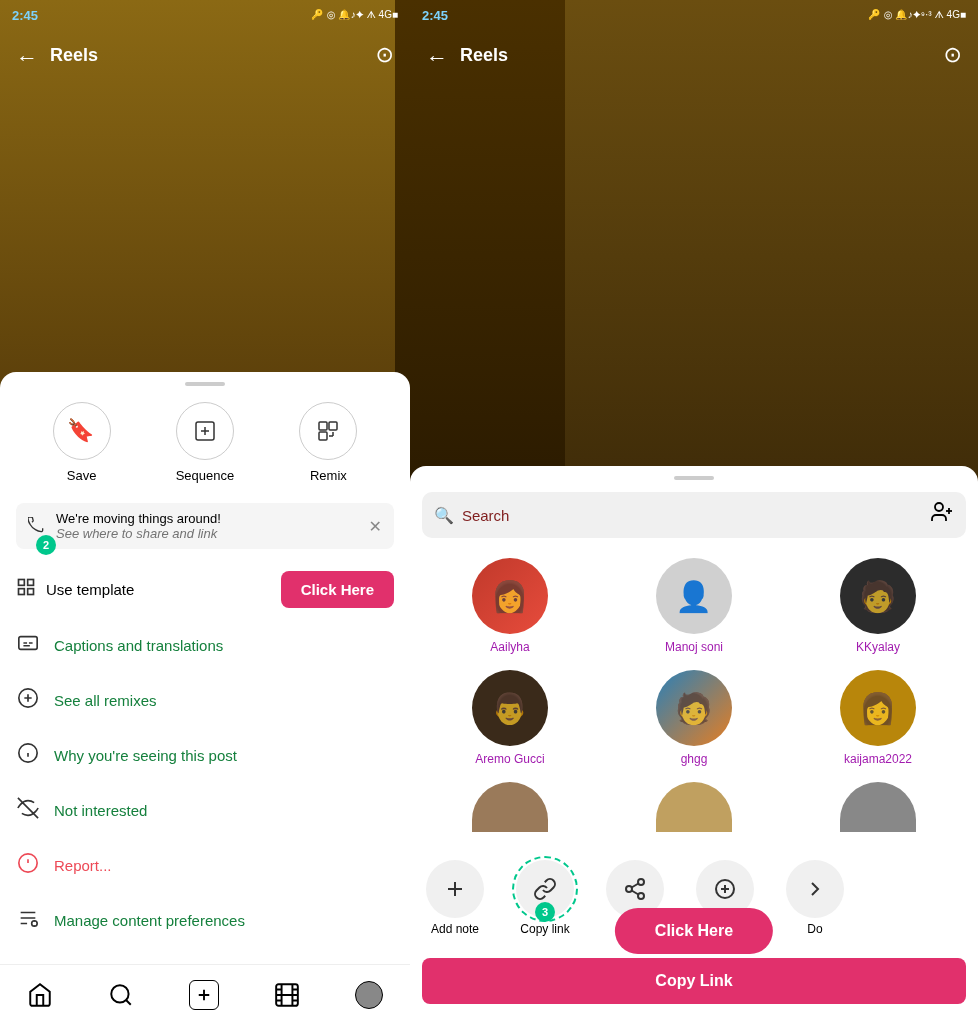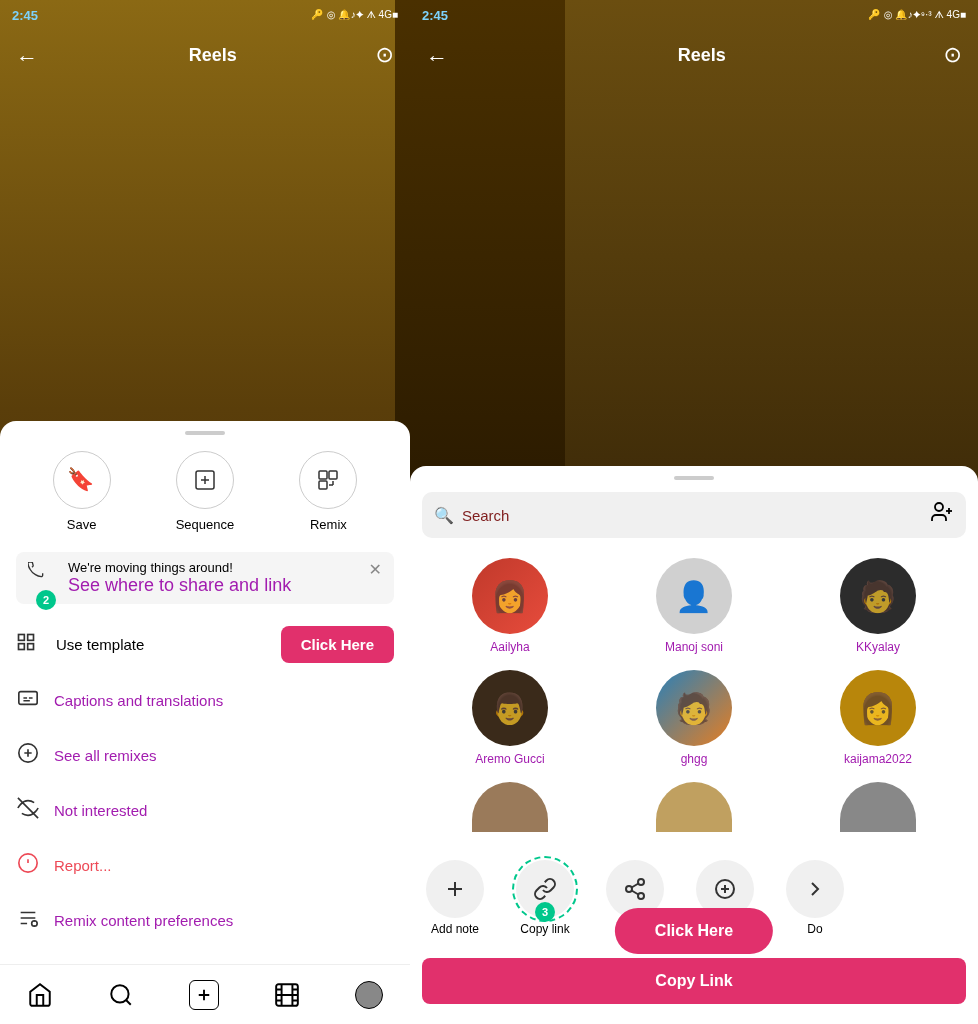--- a/index.html
+++ b/index.html
@@ -68,21 +68,20 @@
       color: #fff;
       font-size: 22px;
       cursor: pointer;
       margin-right: 12px;
     }
     .nav-title {
       color: #fff;
       font-size: 18px;
       font-weight: 600;
       flex: 1;
-      text-align: center;
     }
     .camera-btn {
       color: #fff;
       font-size: 22px;
       cursor: pointer;
     }
 
     
     .bottom-sheet {
       position: absolute;
@@ -129,42 +128,43 @@
       color: #000;
     }
 
     
     .notification-banner {
       margin: 0 16px 12px;
       padding: 8px 12px;
       background: #f5f5f5;
       border-radius: 8px;
       display: flex;
-      align-items: flex-start;
-      gap: 24px;
+      align-items: center;
+      gap: 12px;
       position: relative;
     }
     .notif-icon {
       font-size: 16px;
       color: #444;
       margin-top: 2px;
     }
     .notif-text {
       font-size: 13px;
       color: #000;
       flex: 1;
     }
     .notif-close {
       font-size: 16px;
       color: #888;
       cursor: pointer;
     }
     .notif-link {
-      color: #a21caf;
-      font-size: 18px;
+      color: #737373;
+      font-size: 13px;
+      font-style: italic;
     }
     .badge-green {
       position: absolute;
       bottom: -6px;
       left: 20px;
       width: 20px;
       height: 20px;
       background: #00C78C;
       border-radius: 50%;
       display: flex;
@@ -179,21 +179,21 @@
     
     .template-row {
       display: flex;
       align-items: center;
       justify-content: space-between;
       padding: 10px 16px;
     }
     .template-left {
       display: flex;
       align-items: center;
-      gap: 20px;
+      gap: 10px;
     }
     .template-icon {
       font-size: 20px;
       color: #333;
     }
     .template-text {
       font-size: 15px;
       color: #000;
     }
     .template-btn {
@@ -216,21 +216,21 @@
       cursor: pointer;
     }
     .menu-icon {
       font-size: 20px;
       color: #333;
       width: 24px;
       text-align: center;
     }
     .menu-text {
       font-size: 15px;
-      color: #a21caf;
+      color: #15803d;
     }
     .menu-text.red {
       color: #ed4956;
     }
     .menu-icon.red {
       color: #ed4956;
     }
 
     
     .tab-bar {
@@ -637,20 +637,29 @@
     <div class="menu-item">
       <span class="menu-icon">
         <svg width="22" height="22" viewBox="0 0 24 24" fill="none" stroke="#333" stroke-width="1.8">
           <circle cx="12" cy="12" r="10"></circle>
           <path d="M12 8v8M8 12h8"></path>
         </svg>
       </span>
       <span class="menu-text">See all remixes</span>
     </div>
 
+    <div class="menu-item">
+      <span class="menu-icon">
+        <svg width="22" height="22" viewBox="0 0 24 24" fill="none" stroke="#333" stroke-width="1.8">
+          <circle cx="12" cy="12" r="10"></circle>
+          <path d="M12 16v-4M12 8h.01"></path>
+        </svg>
+      </span>
+      <span class="menu-text">Why you're seeing this post</span>
+    </div>
 
 
     <div class="menu-item">
       <span class="menu-icon">
         <svg width="22" height="22" viewBox="0 0 24 24" fill="none" stroke="#333" stroke-width="1.8">
           <path d="M1 12s4-8 11-8c2.5 0 4.8.8 6.7 2.1M23 12s-4 8-11 8c-2.5 0-4.8-.8-6.7-2.1M1 1l22 22"></path>
         </svg>
       </span>
       <span class="menu-text">Not interested</span>
     </div>
@@ -666,21 +675,21 @@
     </div>
 
     <div class="menu-item">
       <span class="menu-icon">
         <svg width="22" height="22" viewBox="0 0 24 24" fill="none" stroke="#333" stroke-width="1.8">
           <path d="M4 6h16M4 12h16M4 18h7"></path>
           <circle cx="19" cy="18" r="3"></circle>
           <path d="M19 15v1M19 21v-1"></path>
         </svg>
       </span>
-      <span class="menu-text">Remix content preferences</span>
+      <span class="menu-text">Manage content preferences</span>
     </div>
   </div>
 
   <div class="tab-bar">
     <div class="tab-item">
       <svg width="26" height="26" viewBox="0 0 24 24" fill="none" stroke="#000" stroke-width="1.8">
         <path d="M3 9l9-7 9 7v11a2 2 0 01-2 2H5a2 2 0 01-2-2z"></path>
         <polyline points="9 22 9 12 15 12 15 22"></polyline>
       </svg>
     </div>

